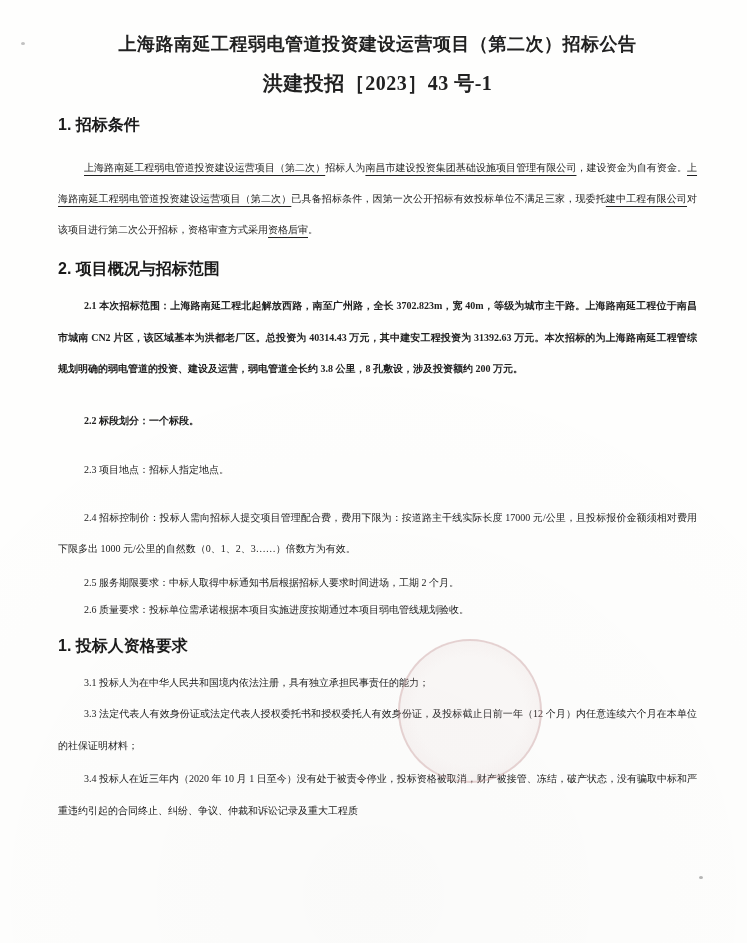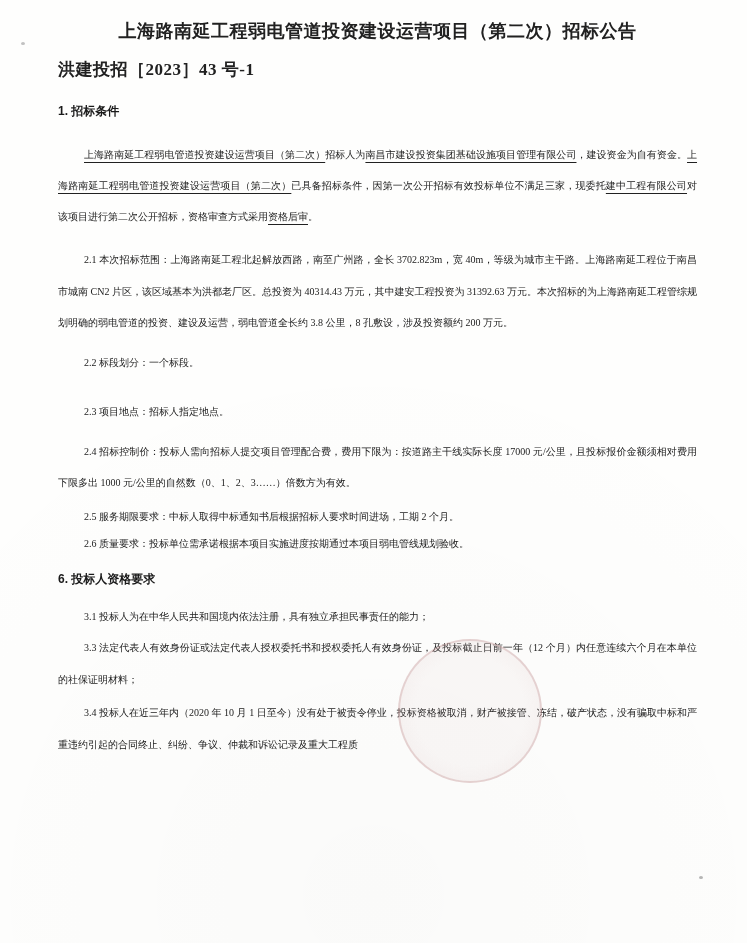--- a/index.html
+++ b/index.html
@@ -6,67 +6,67 @@
   body {
     width:747px; height:943px;
     background:#ffffff;
     position:relative;
     overflow:hidden;
     font-family:"Liberation Serif", serif;
     color:#212121;
   }
   .page {
     position:absolute; inset:0;
-    padding:12px 50px 0 58px;
+    padding:25px 50px 0 58px;
     box-sizing:border-box;
     background:
       radial-gradient(circle at 50% 95%, rgba(0,0,0,0.015), rgba(0,0,0,0) 60%),
       #fefefd;
   }
   .title {
     text-align:center;
     font-weight:bold;
     font-size:18px;
     line-height:22px;
     margin-top:8px;
     letter-spacing:0.5px;
   }
   .docnum {
-    text-align:left;
+    text-align:center;
     font-weight:bold;
-    font-size:17px;
+    font-size:20px;
     line-height:22px;
     margin-top:17px;
     letter-spacing:0.5px;
   }
   .sec {
     font-family:"Liberation Sans", sans-serif;
     font-weight:bold;
-    font-size:12px;
+    font-size:16px;
     line-height:19px;
     margin:0;
     color:#1a1a1a;
   }
   #s1h { margin-top:21px; }
   #s2h { margin-top:14px; }
   #s3h { margin-top:10px; }
   .para, .clause {
     font-size:10px;
     text-align:justify;
     text-indent:2.6em;
     margin:0;
     word-break:break-all;
   }
   .para { line-height:31px; }
   .clause { line-height:31.5px; }
   #p1  { margin-top:18px; }
-  #c21 { margin-top:12px; }
-  #c22 { margin-top:8px; }
+  #c21 { margin-top:12px;font-weight:bold; }
+  #c22 { margin-top:20px;font-weight:bold; }
   #c23 { margin-top:18px; }
-  #c24 { margin-top:8px; }
+  #c24 { margin-top:16px; }
   #c25 { margin-top:2px; }
   #c26 { margin-top:-4px; }
   #c31 { margin-top:12px; }
   #c34 { margin-top:2px; }
   .u {
     text-decoration:underline;
     text-underline-offset:4px;
     text-decoration-thickness:1px;
   }
   
@@ -97,29 +97,30 @@
 
 <div class="page">
 
   <div class="title">上海路南延工程弱电管道投资建设运营项目（第二次）招标公告</div>
   <div class="docnum">洪建投招［2023］43 号-1</div>
 
   <div class="sec" id="s1h">1. 招标条件</div>
 
   <p class="para" id="p1"><span class="u">上海路南延工程弱电管道投资建设运营项目（第二次）</span><span>招标人为</span><span class="u">南昌市建设投资集团基础设施项目管理有限公司</span><span>，建设资金为自有资金。</span><span class="u">上海路南延工程弱电管道投资建设运营项目（第二次）</span><span>已具备招标条件，因第一次公开招标有效投标单位不满足三家，现委托</span><span class="u">建中工程有限公司</span><span>对该项目进行第二次公开招标，资格审查方式采用</span><span class="u">资格后审</span><span>。</span></p>
 
+  <div class="sec" id="s2h">2. 项目概况与招标范围</div>
 
   <p class="clause" id="c21">2.1 本次招标范围：上海路南延工程北起解放西路，南至广州路，全长 3702.823m，宽 40m，等级为城市主干路。上海路南延工程位于南昌市城南 CN2 片区，该区域基本为洪都老厂区。总投资为 40314.43 万元，其中建安工程投资为 31392.63 万元。本次招标的为上海路南延工程管综规划明确的弱电管道的投资、建设及运营，弱电管道全长约 3.8 公里，8 孔敷设，涉及投资额约 200 万元。</p>
   <p class="clause" id="c22">2.2 标段划分：一个标段。</p>
   <p class="clause" id="c23">2.3 项目地点：招标人指定地点。</p>
   <p class="clause" id="c24">2.4 招标控制价：投标人需向招标人提交项目管理配合费，费用下限为：按道路主干线实际长度 17000 元/公里，且投标报价金额须相对费用下限多出 1000 元/公里的自然数（0、1、2、3……）倍数方为有效。</p>
   <p class="clause" id="c25">2.5 服务期限要求：中标人取得中标通知书后根据招标人要求时间进场，工期 2 个月。</p>
   <p class="clause" id="c26">2.6 质量要求：投标单位需承诺根据本项目实施进度按期通过本项目弱电管线规划验收。</p>
 
-  <div class="sec" id="s3h">6. 投标人资格要求</div>
+  <div class="sec" id="s3h">1. 投标人资格要求</div>
 
   <p class="clause" id="c31">3.1 投标人为在中华人民共和国境内依法注册，具有独立承担民事责任的能力；</p>
   <p class="clause" id="c33">3.3 法定代表人有效身份证或法定代表人授权委托书和授权委托人有效身份证，及投标截止日前一年（12 个月）内任意连续六个月在本单位的社保证明材料；</p>
   <p class="clause" id="c34">3.4 投标人在近三年内（2020 年 10 月 1 日至今）没有处于被责令停业，投标资格被取消，财产被接管、冻结，破产状态，没有骗取中标和严重违约引起的合同终止、纠纷、争议、仲裁和诉讼记录及重大工程质</p>
 
 </div>
 
 <div class="seal"></div>
 <div class="speck-1"></div>
 <div class="speck-2"></div>

